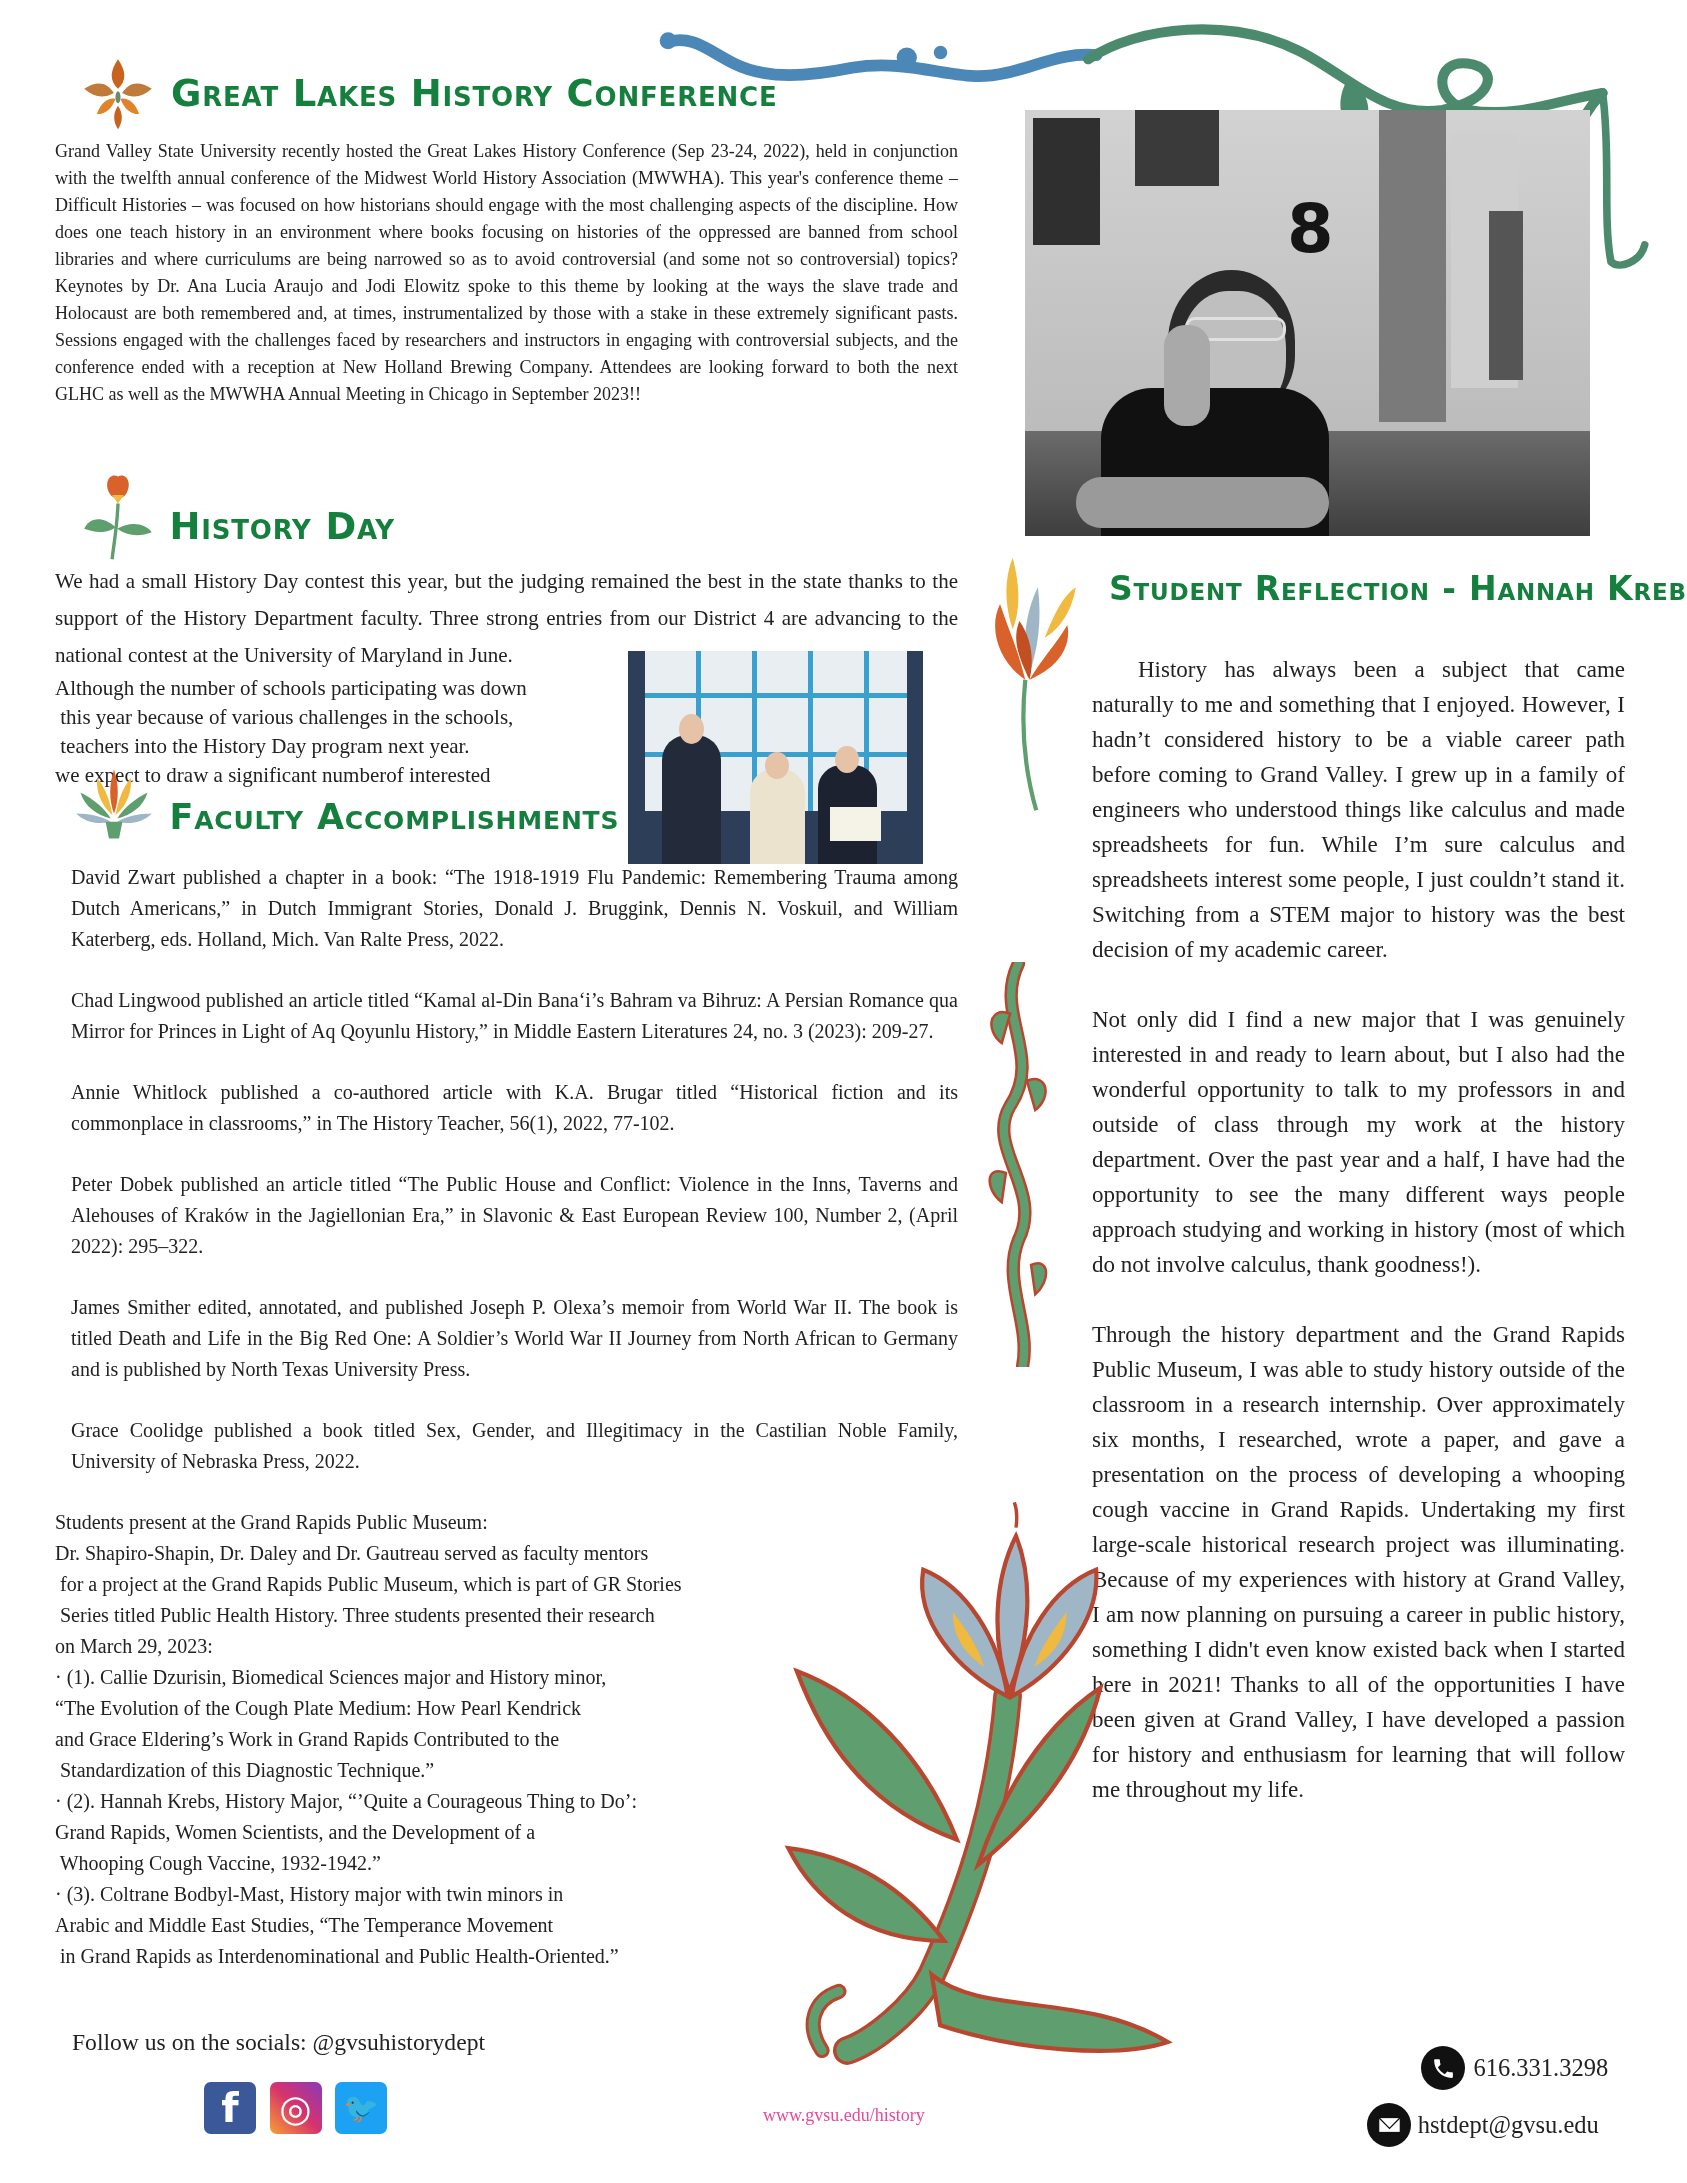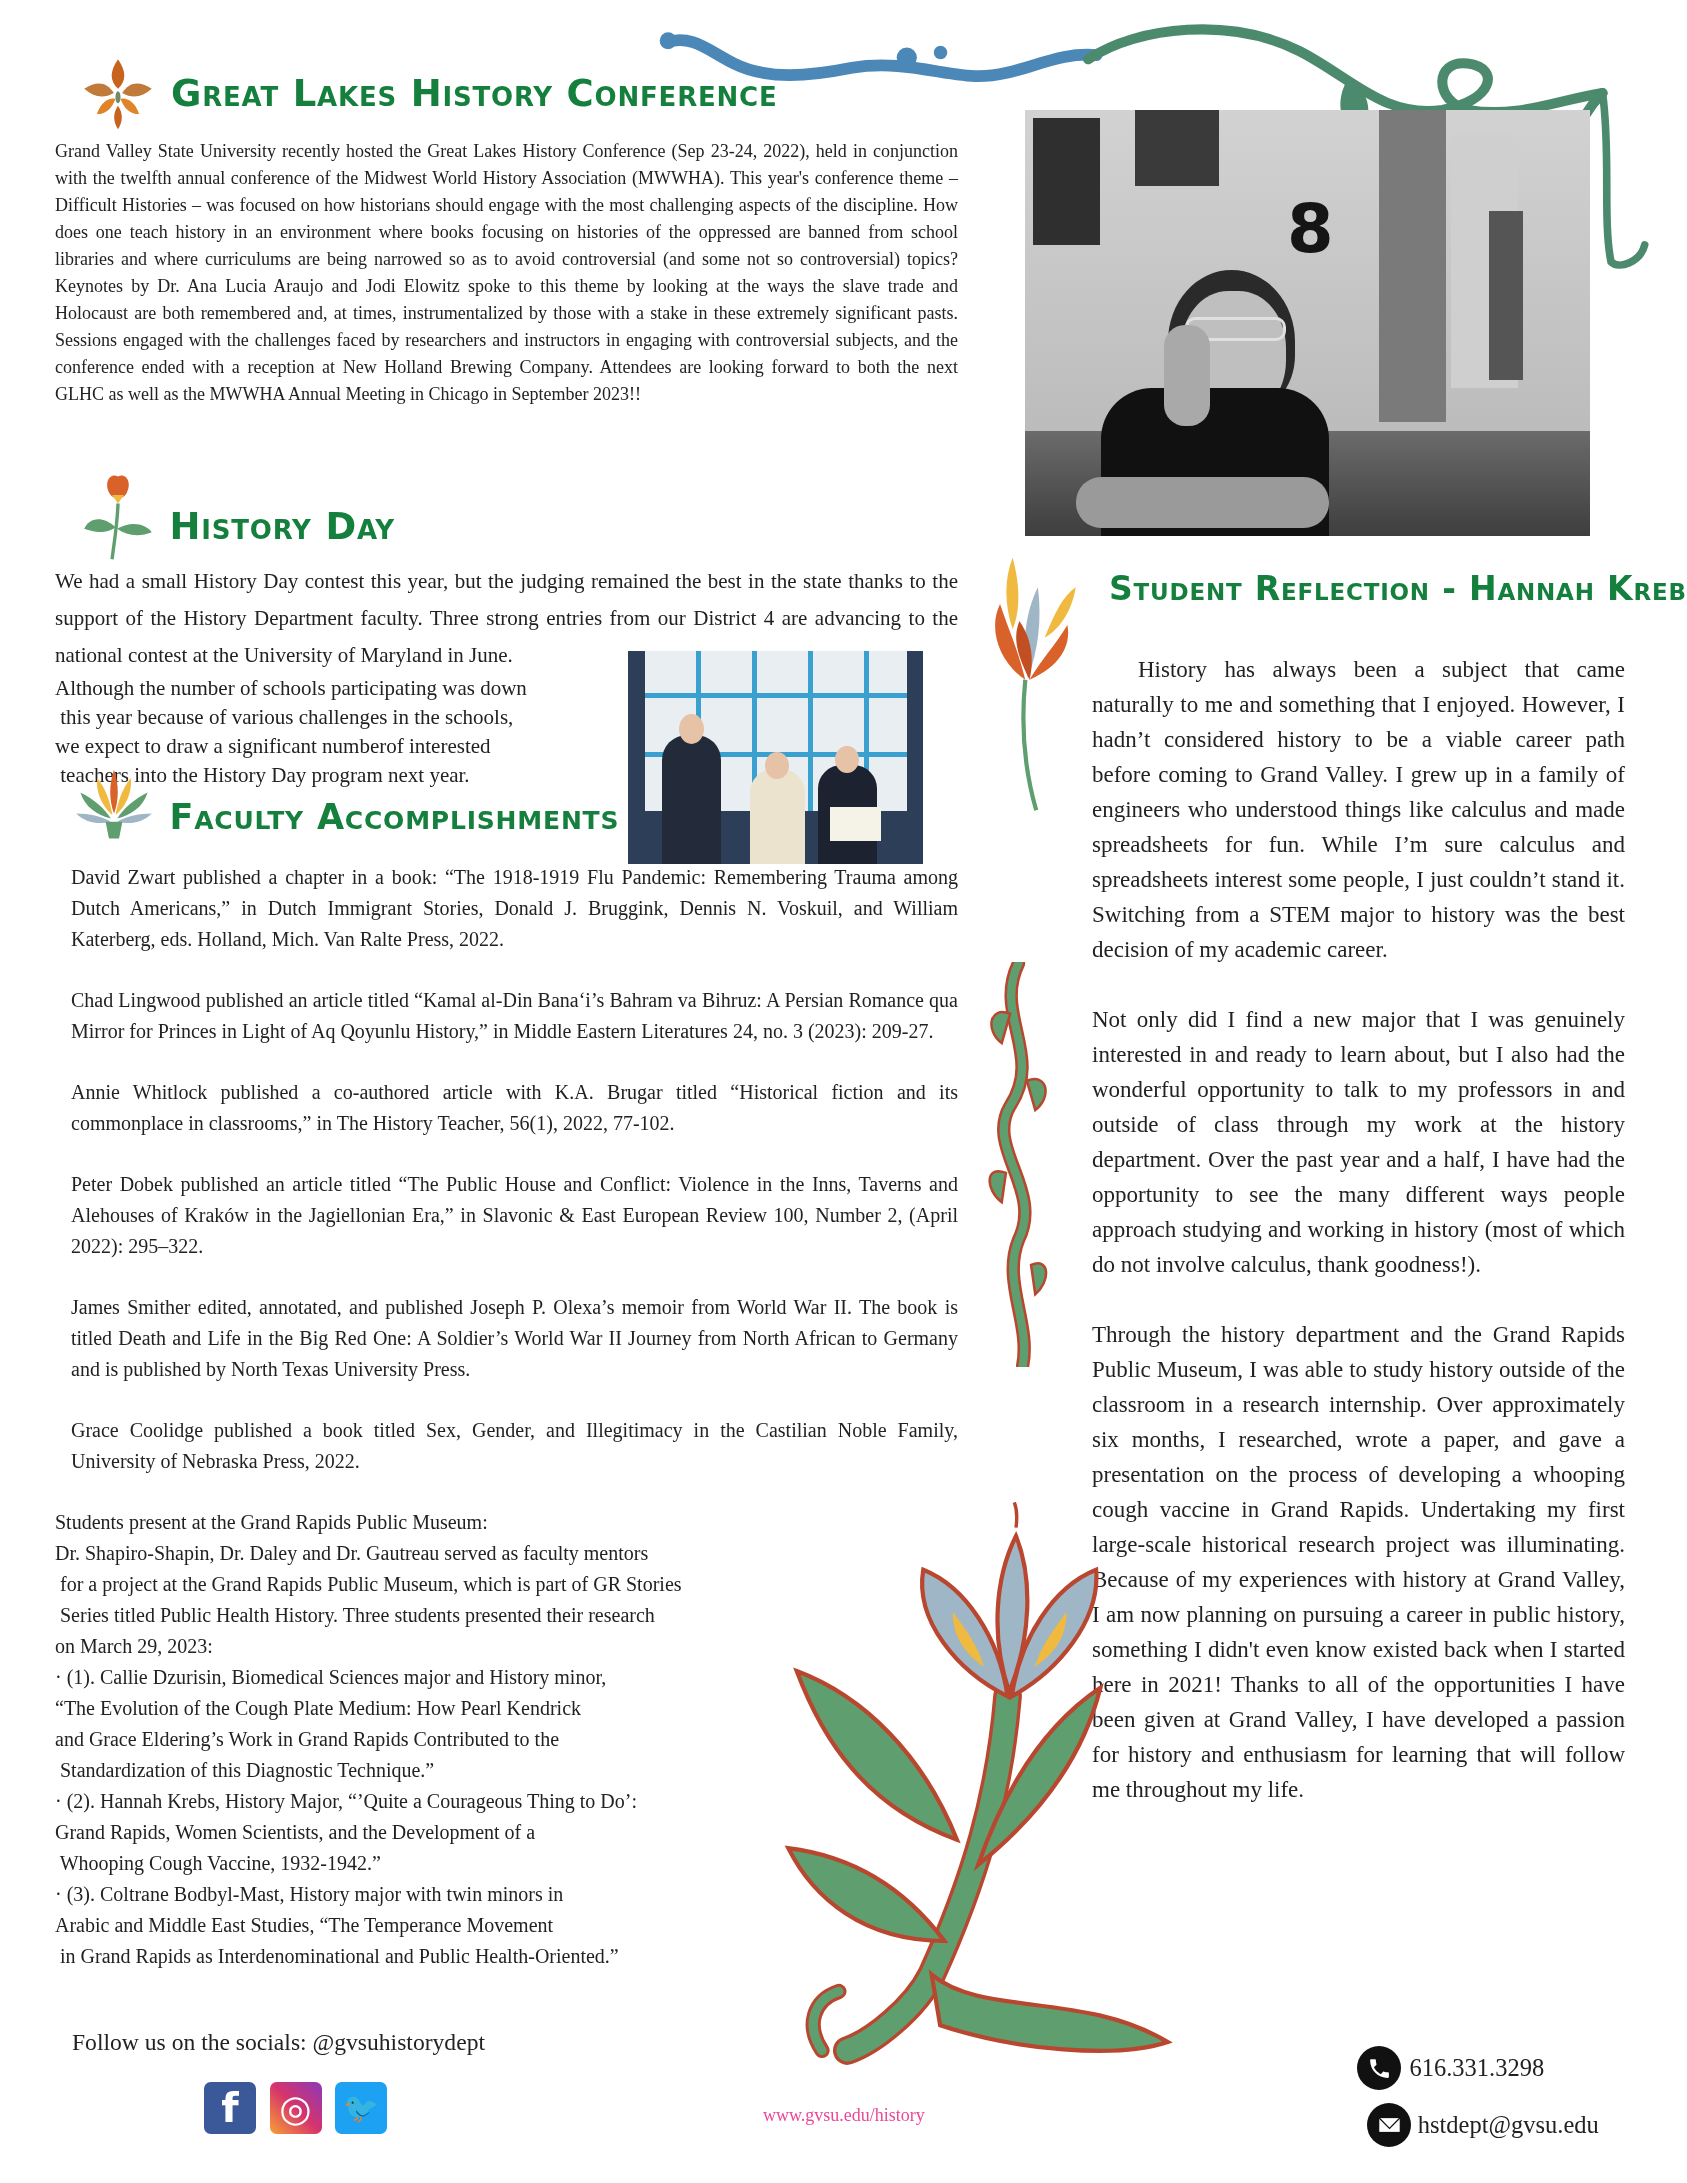--- a/index.html
+++ b/index.html
@@ -58,22 +58,22 @@
       <path d="M45,42 C44,70 40,90 38,108" fill="none" stroke="#5f9e6e" stroke-width="4"></path>
       <path d="M42,70 C25,55 10,60 5,72 C20,78 35,76 42,70 Z" fill="#5f9e6e"></path>
       <path d="M44,72 C60,62 78,66 85,76 C70,82 55,80 44,72 Z" fill="#5f9e6e"></path>
     </svg>
     <div class="heading" style="font-size:37px;margin-bottom:13px">History Day</div>
   </div>
   <p class="para-lg" style="margin:1.7px 0 0 0;font-size:21px;line-height:37px">We had a small History Day contest this year, but the judging remained the best in the state thanks to the support of the History Department faculty. Three strong entries from our District 4 are advancing to the national contest at the University of Maryland in June.</p>
   <div style="font-size:21px;line-height:29px">
     <span class="line">Although the number of schools participating was down</span>
     <span class="line"> this year because of various challenges in the schools,</span>
+    <span class="line"> teachers into the History Day program next year.</span>
     <span class="line">we expect to draw a significant numberof interested</span>
-    <span class="line"> teachers into the History Day program next year.</span>
   </div>
 </div>
 
 <div class="abs photo" style="left:628px;top:651px;width:295px;height:213px;background:#2c3e58">
   <div class="photo-inner" title="Three people standing in front of a History Day quilt, one holding a certificate">
     <div class="abs" style="left:17px;top:0;width:262px;height:160px;background:repeating-linear-gradient(90deg,#e8eef2 0 51px,#3aa0d0 51px 56px),#e8eef2"></div>
     <div class="abs" style="left:17px;top:42px;width:262px;height:5px;background:#3aa0d0"></div>
     <div class="abs" style="left:17px;top:101px;width:262px;height:5px;background:#3aa0d0"></div>
     <div class="abs" style="left:34px;top:84px;width:59px;height:129px;background:#232a3a;border-radius:25px 25px 0 0"></div>
     <div class="abs" style="left:51px;top:63px;width:25px;height:30px;background:#e6c2a6;border-radius:50%"></div>
@@ -189,21 +189,21 @@
 </svg>
 
 <div class="abs" style="left:72px;top:2029px;font-size:23.6px;white-space:nowrap">Follow us on the socials: @gvsuhistorydept</div>
 <div class="abs" style="left:204px;top:2082px;display:flex;gap:13.5px">
   <a class="social-icon" style="background:#3b5998;font-size:40px;text-decoration:none">f</a>
   <a class="social-icon" style="background:linear-gradient(45deg,#f7a034,#d6336c 50%,#8a3ab9);font-size:37px;text-decoration:none">◎</a>
   <a class="social-icon" style="background:#1da1f2;font-size:29px;text-decoration:none">🐦</a>
 </div>
 <a class="abs" style="left:763px;top:2105px;font-size:18px;color:#ec4899;text-decoration:none;white-space:nowrap">www.gvsu.edu/history</a>
 
-<div class="abs" style="left:1357px;top:2046px;display:flex;align-items:center;gap:8.4px">
+<div class="abs" style="left:1421px;top:2046px;display:flex;align-items:center;gap:8.4px">
   <span class="contact-circle">
     <svg width="25" height="25" viewBox="0 0 24 24">
         <path d="M6.6,10.8 C8,13.6 10.4,16 13.2,17.4 L15.4,15.2 C15.7,14.9 16.1,14.8 16.4,15 C17.5,15.4 18.7,15.6 20,15.6 C20.6,15.6 21,16 21,16.6 L21,20 C21,20.6 20.6,21 20,21 C10.6,21 3,13.4 3,4 C3,3.4 3.4,3 4,3 L7.5,3 C8.1,3 8.5,3.4 8.5,4 C8.5,5.3 8.7,6.5 9.1,7.6 C9.2,7.9 9.1,8.3 8.9,8.6 Z" fill="#fff"></path>
       </svg>
   </span>
   <span style="font-size:24.5px;white-space:nowrap">616.331.3298</span>
 </div>
 <div class="abs" style="left:1367px;top:2103px;display:flex;align-items:center;gap:6.7px">
   <span class="contact-circle">
     <svg width="25" height="20" viewBox="0 0 30 24">

